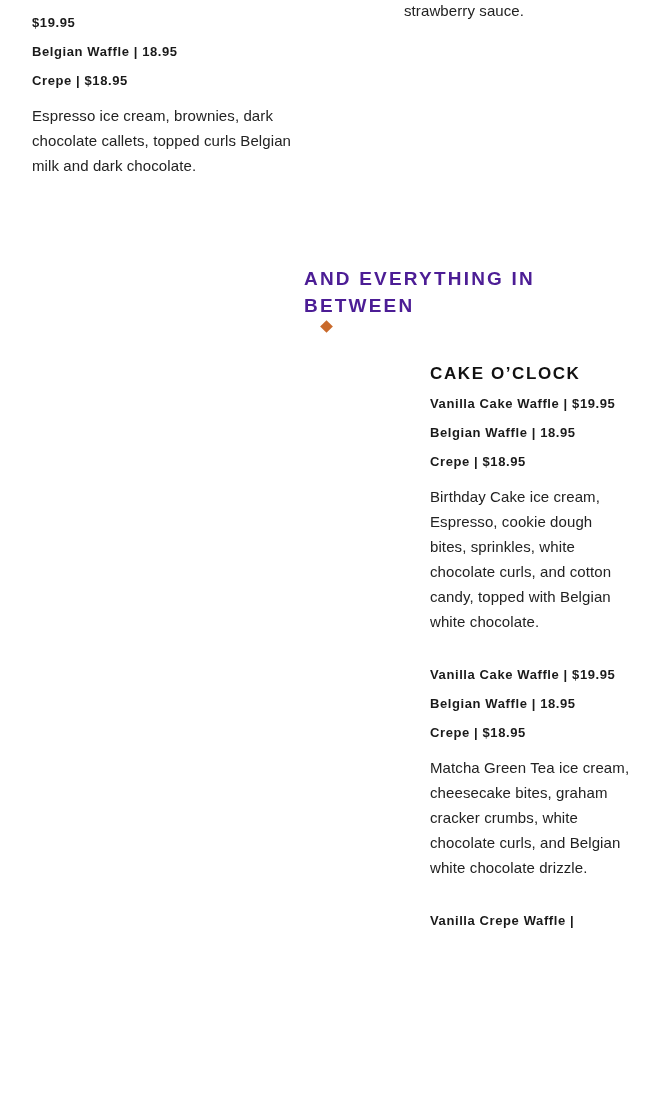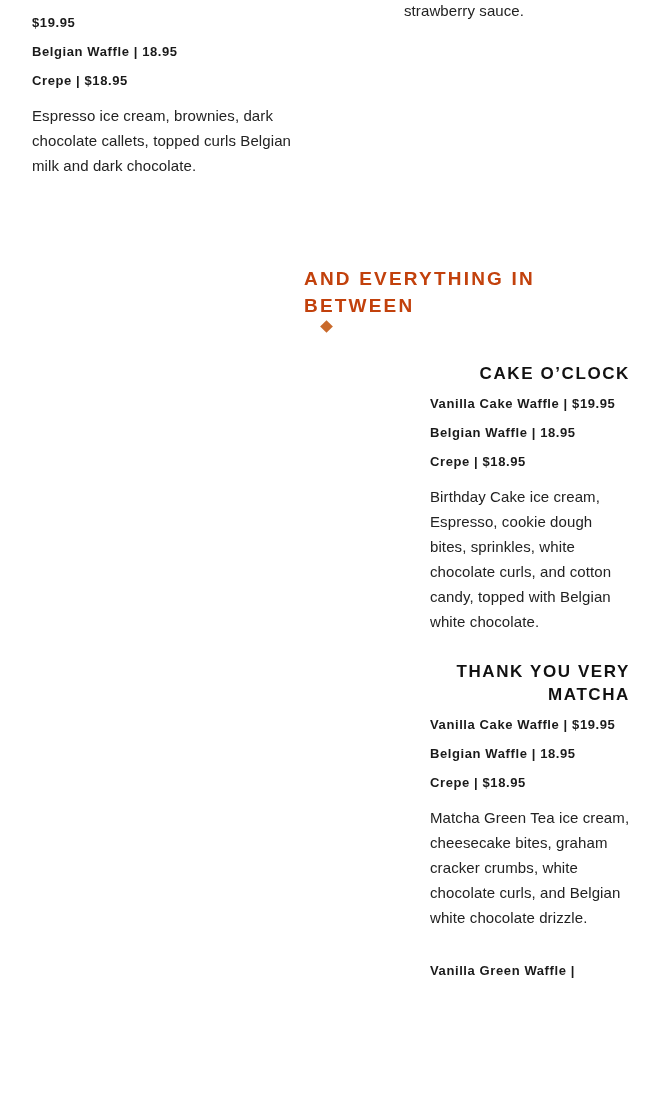--- a/index.html
+++ b/index.html
@@ -49,33 +49,32 @@
     color: #222222;
     margin: 8px 0 0 0;
     font-weight: normal;
     letter-spacing: 0.1px;
   }
   .section-heading {
     font-size: 19px;
     font-weight: bold;
     letter-spacing: 2.2px;
     line-height: 27px;
-    color: #c2410c;
+    color: #4c1d95;
     margin: 0;
     text-transform: uppercase;
   }
   .flavor-heading {
     font-size: 17px;
     font-weight: bold;
     letter-spacing: 1.6px;
     line-height: 23px;
     color: #111111;
     margin: 0 0 4px 0;
     text-transform: uppercase;
-    text-align: right;
   }
   
   .diamond-wrap {
     position: absolute;
     left: 318px;
     top: 318px;
     width: 16px;
     height: 16px;
   }
   .diamond {
@@ -122,26 +121,25 @@
 
     <div class="menu-item">
       <p class="flavor-heading">CAKE O’CLOCK</p>
       <p class="item-line" style="white-space:normal; line-height:29px;">Vanilla Cake Waffle | $19.95</p>
       <p class="item-line">Belgian Waffle | 18.95</p>
       <p class="item-line">Crepe | $18.95</p>
       <p class="desc">Birthday Cake ice cream, Espresso, cookie dough bites, sprinkles, white chocolate curls, and cotton candy, topped with Belgian white chocolate.</p>
     </div>
 
     <div class="menu-item">
-      <p class="flavor-heading">THANK YOU VERY MATCHA</p>
       <p class="item-line" style="white-space:normal; line-height:29px;">Vanilla Cake Waffle | $19.95</p>
       <p class="item-line">Belgian Waffle | 18.95</p>
       <p class="item-line">Crepe | $18.95</p>
       <p class="desc">Matcha Green Tea ice cream, cheesecake bites, graham cracker crumbs, white chocolate curls, and Belgian white chocolate drizzle.</p>
     </div>
 
     <div class="menu-item">
-      <p class="item-line" style="white-space:normal; line-height:29px;">Vanilla Green Waffle |</p>
+      <p class="item-line" style="white-space:normal; line-height:29px;">Vanilla Crepe Waffle |</p>
     </div>
 
   </div>
 
 </div>
 
 </body></html>

